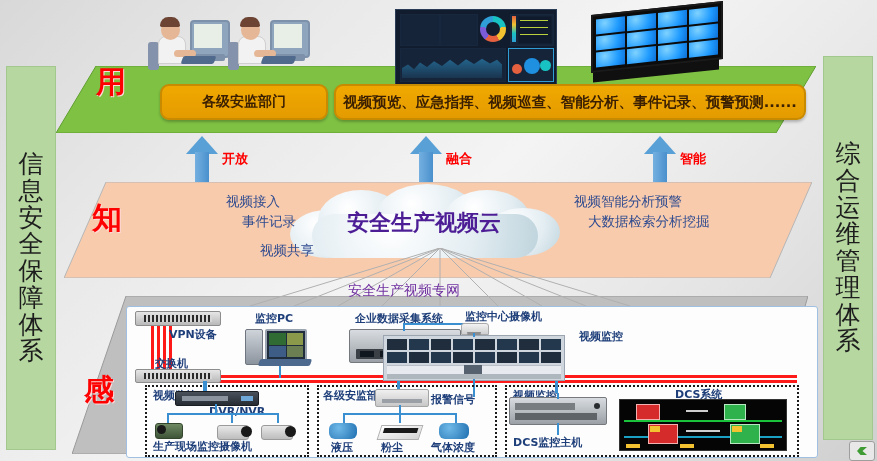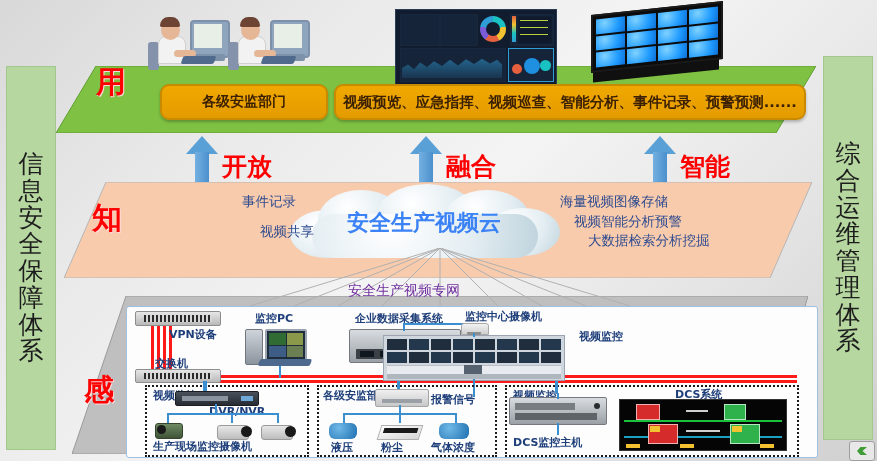--- a/index.html
+++ b/index.html
@@ -88,29 +88,29 @@
   }
   #pill-dept{left:160px;top:84px;width:164px;height:32px;font-size:14px;}
   #pill-funcs{left:334px;top:84px;width:468px;height:32px;font-size:14.5px;}
 
   
   .arrow-up{position:absolute;width:32px;height:46px;}
   .arrow-up .shaft{position:absolute;left:9px;top:16px;width:14px;height:30px;
       background:linear-gradient(90deg,#74b0e0,#4a90cd);}
   .arrow-up .head{position:absolute;left:0;top:0;width:0;height:0;
       border-left:16px solid transparent;border-right:16px solid transparent;border-bottom:18px solid #58a0d6;}
-  .arrow-label{position:absolute;color:#fe0000;font-weight:bold;font-size:25px;
+  .arrow-label{position:absolute;color:#fe0000;font-weight:bold;font-size:13px;
       font-family:"DejaVu Sans","Liberation Sans",sans-serif;}
 
   
   #cloud{position:absolute;left:284px;top:184px;width:280px;height:76px;}
   .cl{position:absolute;border-radius:50%;
       background:radial-gradient(circle at 35% 30%,#ffffff,#e3edf2 55%,#bfd4dd);}
   #cloud-text{position:absolute;left:0;top:24px;width:280px;text-align:center;
-      color:#3b82f6;font-size:22px;font-weight:bold;
+      color:#4c1d95;font-size:22px;font-weight:bold;
       font-family:"DejaVu Serif","Liberation Serif",serif;z-index:5;}
 
   .cloud-side{position:absolute;color:#2f4b8f;font-size:13.5px;line-height:1.45;
       font-family:"DejaVu Sans","Liberation Sans",sans-serif;}
   #cloud-left{left:120px;top:192px;width:160px;text-align:right;}
   #cloud-right{left:560px;top:192px;width:200px;text-align:left;}
 
   
   #fan{position:absolute;left:250px;top:248px;width:380px;height:58px;}
   #net-label{position:absolute;left:348px;top:282px;color:#7030a0;font-size:14px;
@@ -279,26 +279,26 @@
     <div class="cl" style="left:6px;  top:26px; width:74px; height:48px;"></div>
     <div class="cl" style="left:34px; top:6px;  width:86px; height:60px;"></div>
     <div class="cl" style="left:92px; top:0px;  width:102px;height:66px;"></div>
     <div class="cl" style="left:160px;top:6px;  width:86px; height:58px;"></div>
     <div class="cl" style="left:202px;top:24px; width:74px; height:48px;"></div>
     <div class="cl" style="left:28px; top:30px; width:226px;height:44px;border-radius:26px;"></div>
     <div id="cloud-text">安全生产视频云</div>
   </div>
 
   <div class="cloud-side" id="cloud-left">
+    <div>视频接入</div>
     <div style="margin-right:-16px;">事件记录</div>
     <div style="margin-right:-34px;margin-top:10px;">视频共享</div>
   </div>
 
   <div class="cloud-side" id="cloud-right">
-    <div>海量视频图像存储</div>
     <div style="margin-left:14px;">视频智能分析预警</div>
     <div style="margin-left:28px;">大数据检索分析挖掘</div>
   </div>
 
   <svg id="fan" viewBox="0 0 380 58">
     <g stroke="#b0b0b0" stroke-width="1" fill="none">
       <line x1="190" y1="0" x2="0" y2="58"></line>
       <line x1="190" y1="0" x2="44" y2="58"></line>
       <line x1="190" y1="0" x2="88" y2="58"></line>
       <line x1="190" y1="0" x2="132" y2="58"></line>

